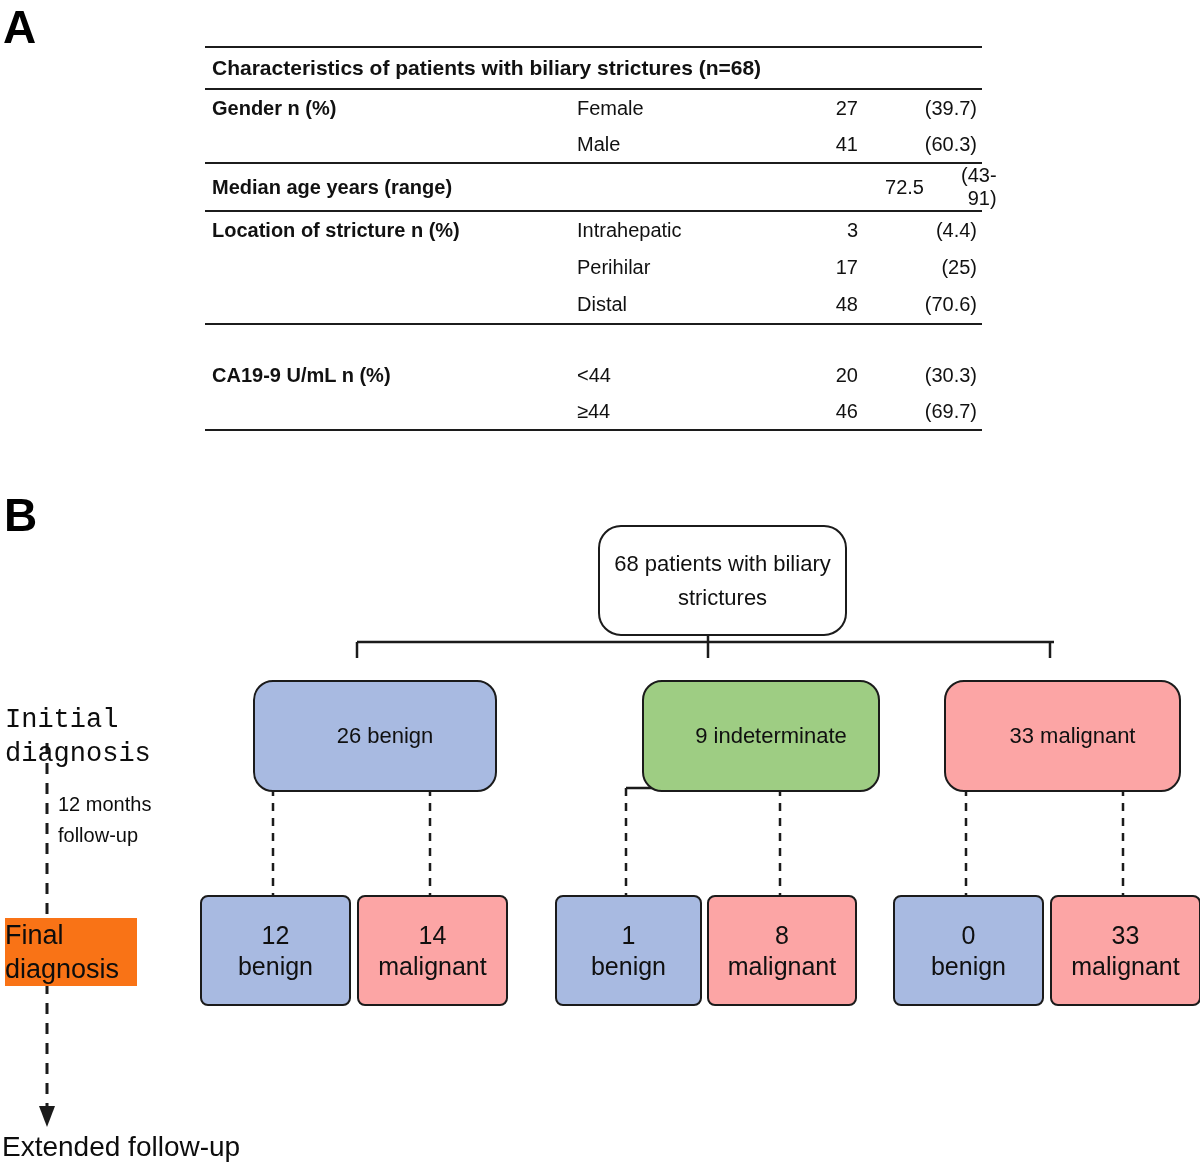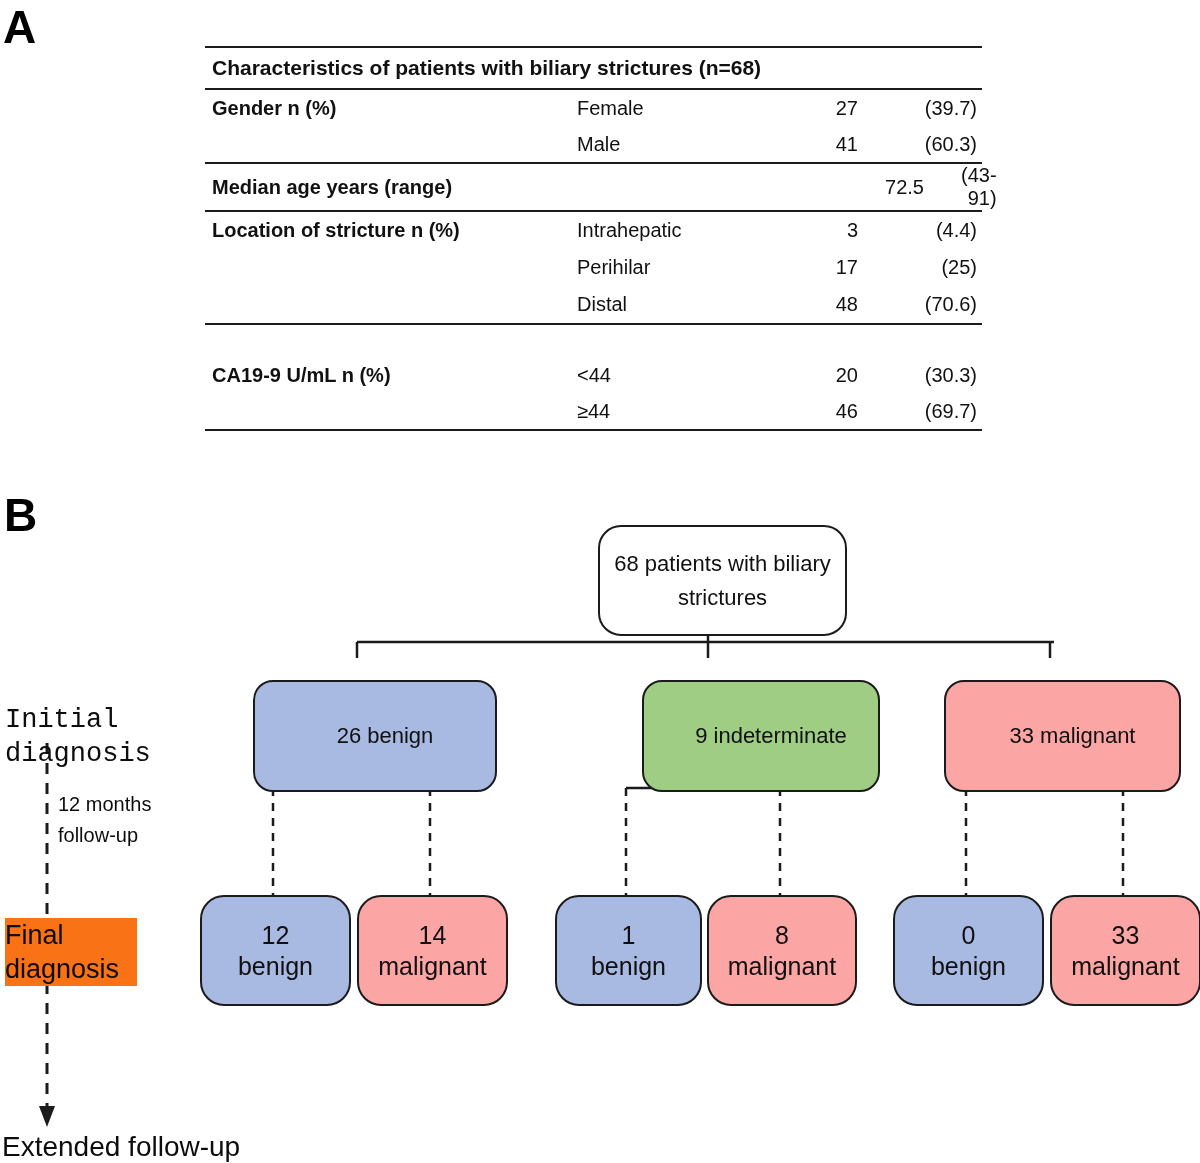--- a/index.html
+++ b/index.html
@@ -31,21 +31,21 @@
         text-align:center;font-size:22px;line-height:34px;color:#101010;}
   .fill-white{background:#ffffff;}
   .fill-benign{background:#a8bae1;}
   .fill-indet{background:#9ecd83;}
   .fill-malig{background:#fca5a5;}
   #rootBox{left:598px;top:525px;width:221px;height:107px;border-radius:23px;padding:0 12px;}
   .init{top:680px;height:108px;padding-left:20px;}
   #init0{left:253px;width:220px;}
   #init1{left:602px;width:214px;margin-left:40px;}
   #init2{left:944px;width:213px;}
-  .final{top:895px;height:107px;width:147px;font-size:25px;line-height:31px;border-radius:24px;}
+  .final{top:895px;height:107px;width:147px;font-size:25px;line-height:31px;border-radius:8px;}
   #fin0{left:200px;} #fin1{left:357px;} #fin2{left:555px;width:143px;}
   #fin3{left:707px;width:146px;} #fin4{left:893px;} #fin5{left:1050px;}
 
   .side-label{position:absolute;z-index:3;font-size:27px;line-height:34px;color:#0d0d0d;}
   #lblInitial{left:5px;top:703px;width:132px;font-family:Liberation Mono, monospace;}
   #lblFollowup{left:58px;top:789px;width:118px;font-size:20px;line-height:31px;}
   #lblFinal{left:5px;top:918px;width:132px;background:#f97316;}
   #lblExtended{left:2px;top:1130px;width:280px;font-size:28px;}
 </style>
 </head>

